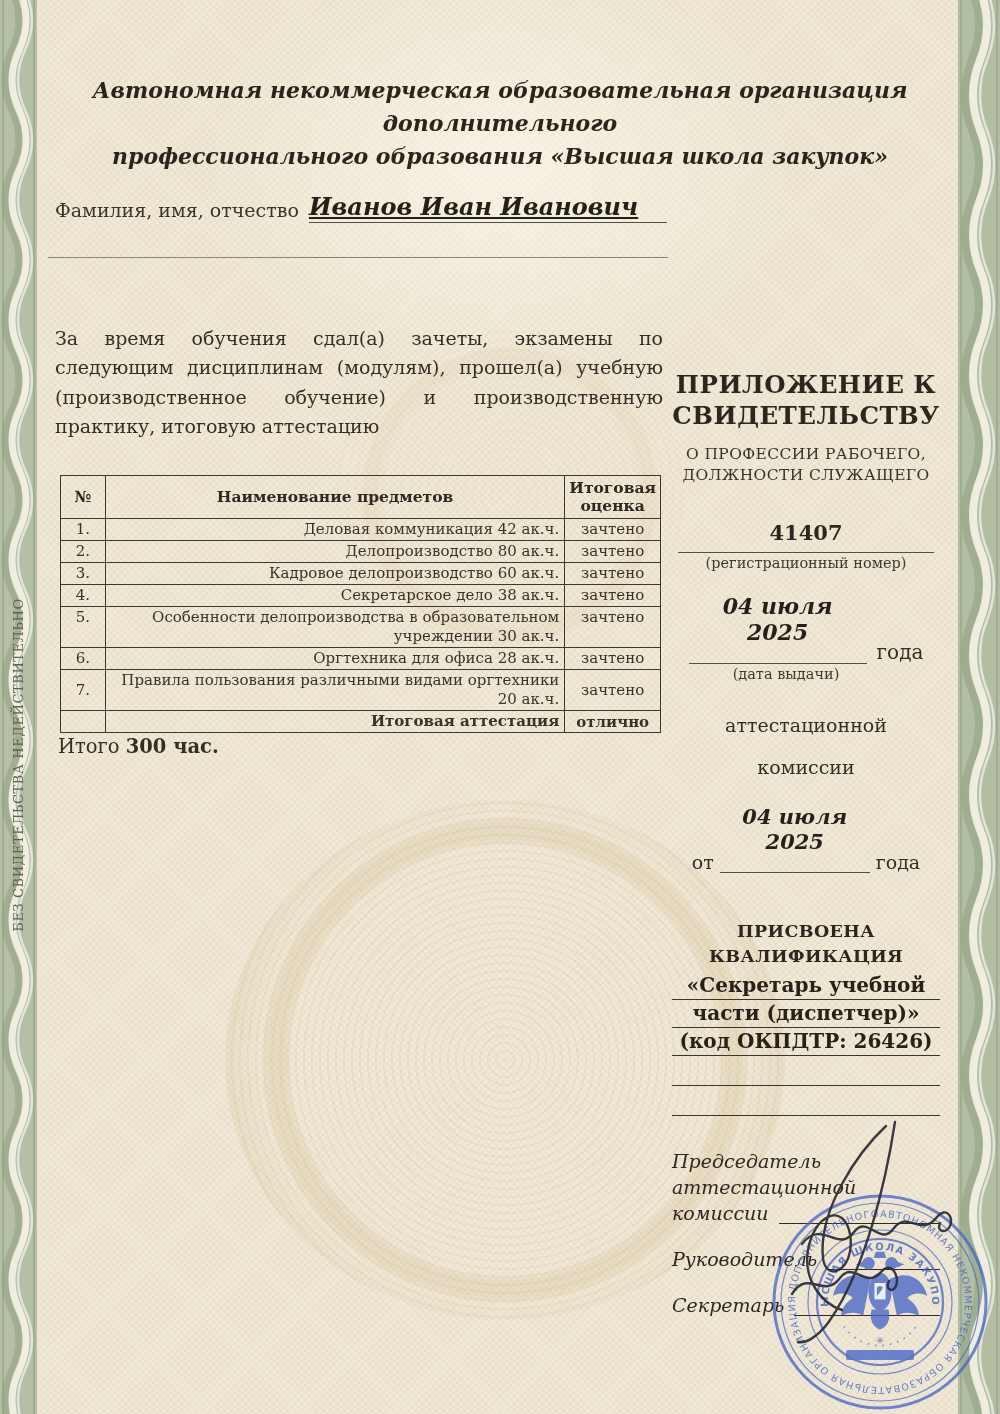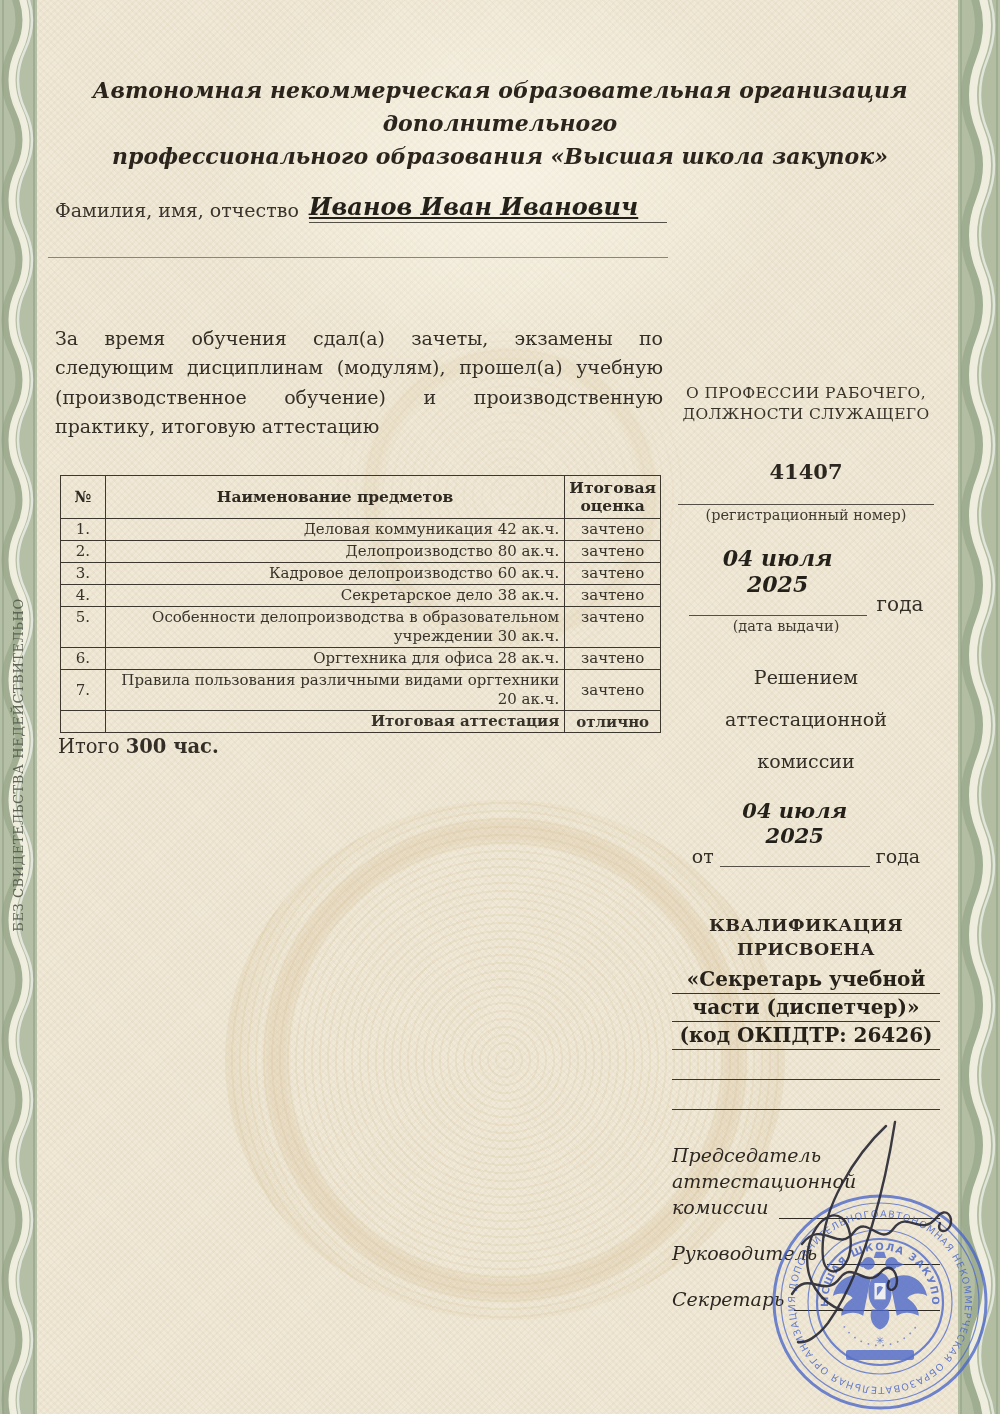--- a/index.html
+++ b/index.html
@@ -68,42 +68,42 @@
   table.subjects td.grade { width:92px; text-align:center; }
   table.subjects tr.total td { font-weight:bold; }
   
   .total-hours { position:absolute; left:58px; top:735px; font-size:19.5px; color:#332e26; }
   .total-hours b { font-weight:bold; }
   
   .right-col { position:absolute; left:672px; top:370px; width:268px; text-align:center; }
   .doc-title { font-size:24.5px; font-weight:bold; line-height:1.25; letter-spacing:.5px; color:#2c261e; }
   .doc-subtitle { margin-top:13px; font-size:15.5px; letter-spacing:.4px; line-height:1.35; color:#38332a; }
   .reg-block { margin-top:34px; }
-  .reg-number { display:block; margin:0 6px; font-size:21px; font-weight:bold; border-bottom:1.3px solid #555046; padding-bottom:20px; color:#2b261f; }
+  .reg-number { display:block; margin:0 6px; font-size:21px; font-weight:bold; border-bottom:1.3px solid #555046; padding-bottom:7px; color:#2b261f; }
   .caption { font-size:14.5px; color:#3f3930; margin-top:2px; }
   .date-row { margin-top:22px; display:flex; align-items:flex-end; justify-content:center; }
   .date-value {
     width:178px; border-bottom:1.3px solid #555046; font-size:22px; font-weight:bold; font-style:italic;
     color:#231f19; padding-bottom:18px;
   }
   .date-suffix { font-size:20px; margin-left:10px; color:#332e26; }
   .decision { margin-top:32px; font-size:19px; color:#332e26; }
   .decision div { margin-bottom:20px; }
   .from-date-row { margin-top:26px; display:flex; align-items:flex-end; justify-content:center; font-size:19px; color:#332e26; }
   .from-date-row .date-value { width:150px; font-size:21px; margin:0 6px; text-align:center; }
   .qual-head { margin-top:46px; font-size:17.5px; font-weight:bold; line-height:1.4; letter-spacing:.4px; color:#2c261e; }
   .qual-lines { margin-top:4px; }
   .qual-line {
     border-bottom:1.5px solid #3a352c; font-size:20px; font-weight:bold; color:#262119;
     min-height:27px; line-height:27px;
   }
   .qual-line.empty { min-height:30px; }
   
   .sig-block { margin-top:32px; text-align:left; font-style:italic; font-size:19px; color:#2c2720; }
-  .sig-line { display:flex; align-items:center; line-height:26px; }
+  .sig-line { display:flex; align-items:flex-start; line-height:26px; }
   .sig-line .rule { flex:1; border-bottom:1.5px solid #2f2a22; margin-left:10px; height:24px; }
   .sig-gap { height:20px; }
   .ink-overlay, .stamp-box { position:absolute; pointer-events:none; }
   .ink-overlay { left:690px; top:1118px; }
   .stamp-box { left:768px; top:1190px; opacity:.92; }
 </style>
 </head>
 <body>
 
 <div class="page">
@@ -196,48 +196,48 @@
     </tr>
   </tbody>
     </table>
 
   <div class="total-hours">
     <span>Итого</span>
     <b>300 час.</b>
   </div>
 
   <div class="right-col">
+    <div class="doc-title">ПРИЛОЖЕНИЕ К СВИДЕТЕЛЬСТВУ</div>
     <div class="doc-subtitle">О ПРОФЕССИИ РАБОЧЕГО, ДОЛЖНОСТИ СЛУЖАЩЕГО</div>
 
     <div class="reg-block">
       <span class="reg-number">41407</span>
       <div class="caption">(регистрационный номер)</div>
     </div>
 
     <div class="date-row">
       <span class="date-value">04 июля 2025</span>
       <span class="date-suffix">года</span>
     </div>
     <div class="caption" style="margin-right:40px;">(дата выдачи)</div>
 
     <div class="decision">
-      <div>Решением</div>
       <div>аттестационной</div>
       <div>комиссии</div>
     </div>
 
     <div class="from-date-row">
       <span>от</span>
       <span class="date-value">04 июля 2025</span>
       <span>года</span>
     </div>
 
     <div class="qual-head">
+      <div>ПРИСВОЕНА</div>
       <div>КВАЛИФИКАЦИЯ</div>
-      <div>ПРИСВОЕНА</div>
     </div>
     <div class="qual-lines">
       <div class="qual-line">«Секретарь учебной</div>
       <div class="qual-line">части (диспетчер)»</div>
       <div class="qual-line">(код ОКПДТР: 26426)</div>
       <div class="qual-line empty"></div>
       <div class="qual-line empty"></div>
     </div>
 
     <div class="sig-block">

